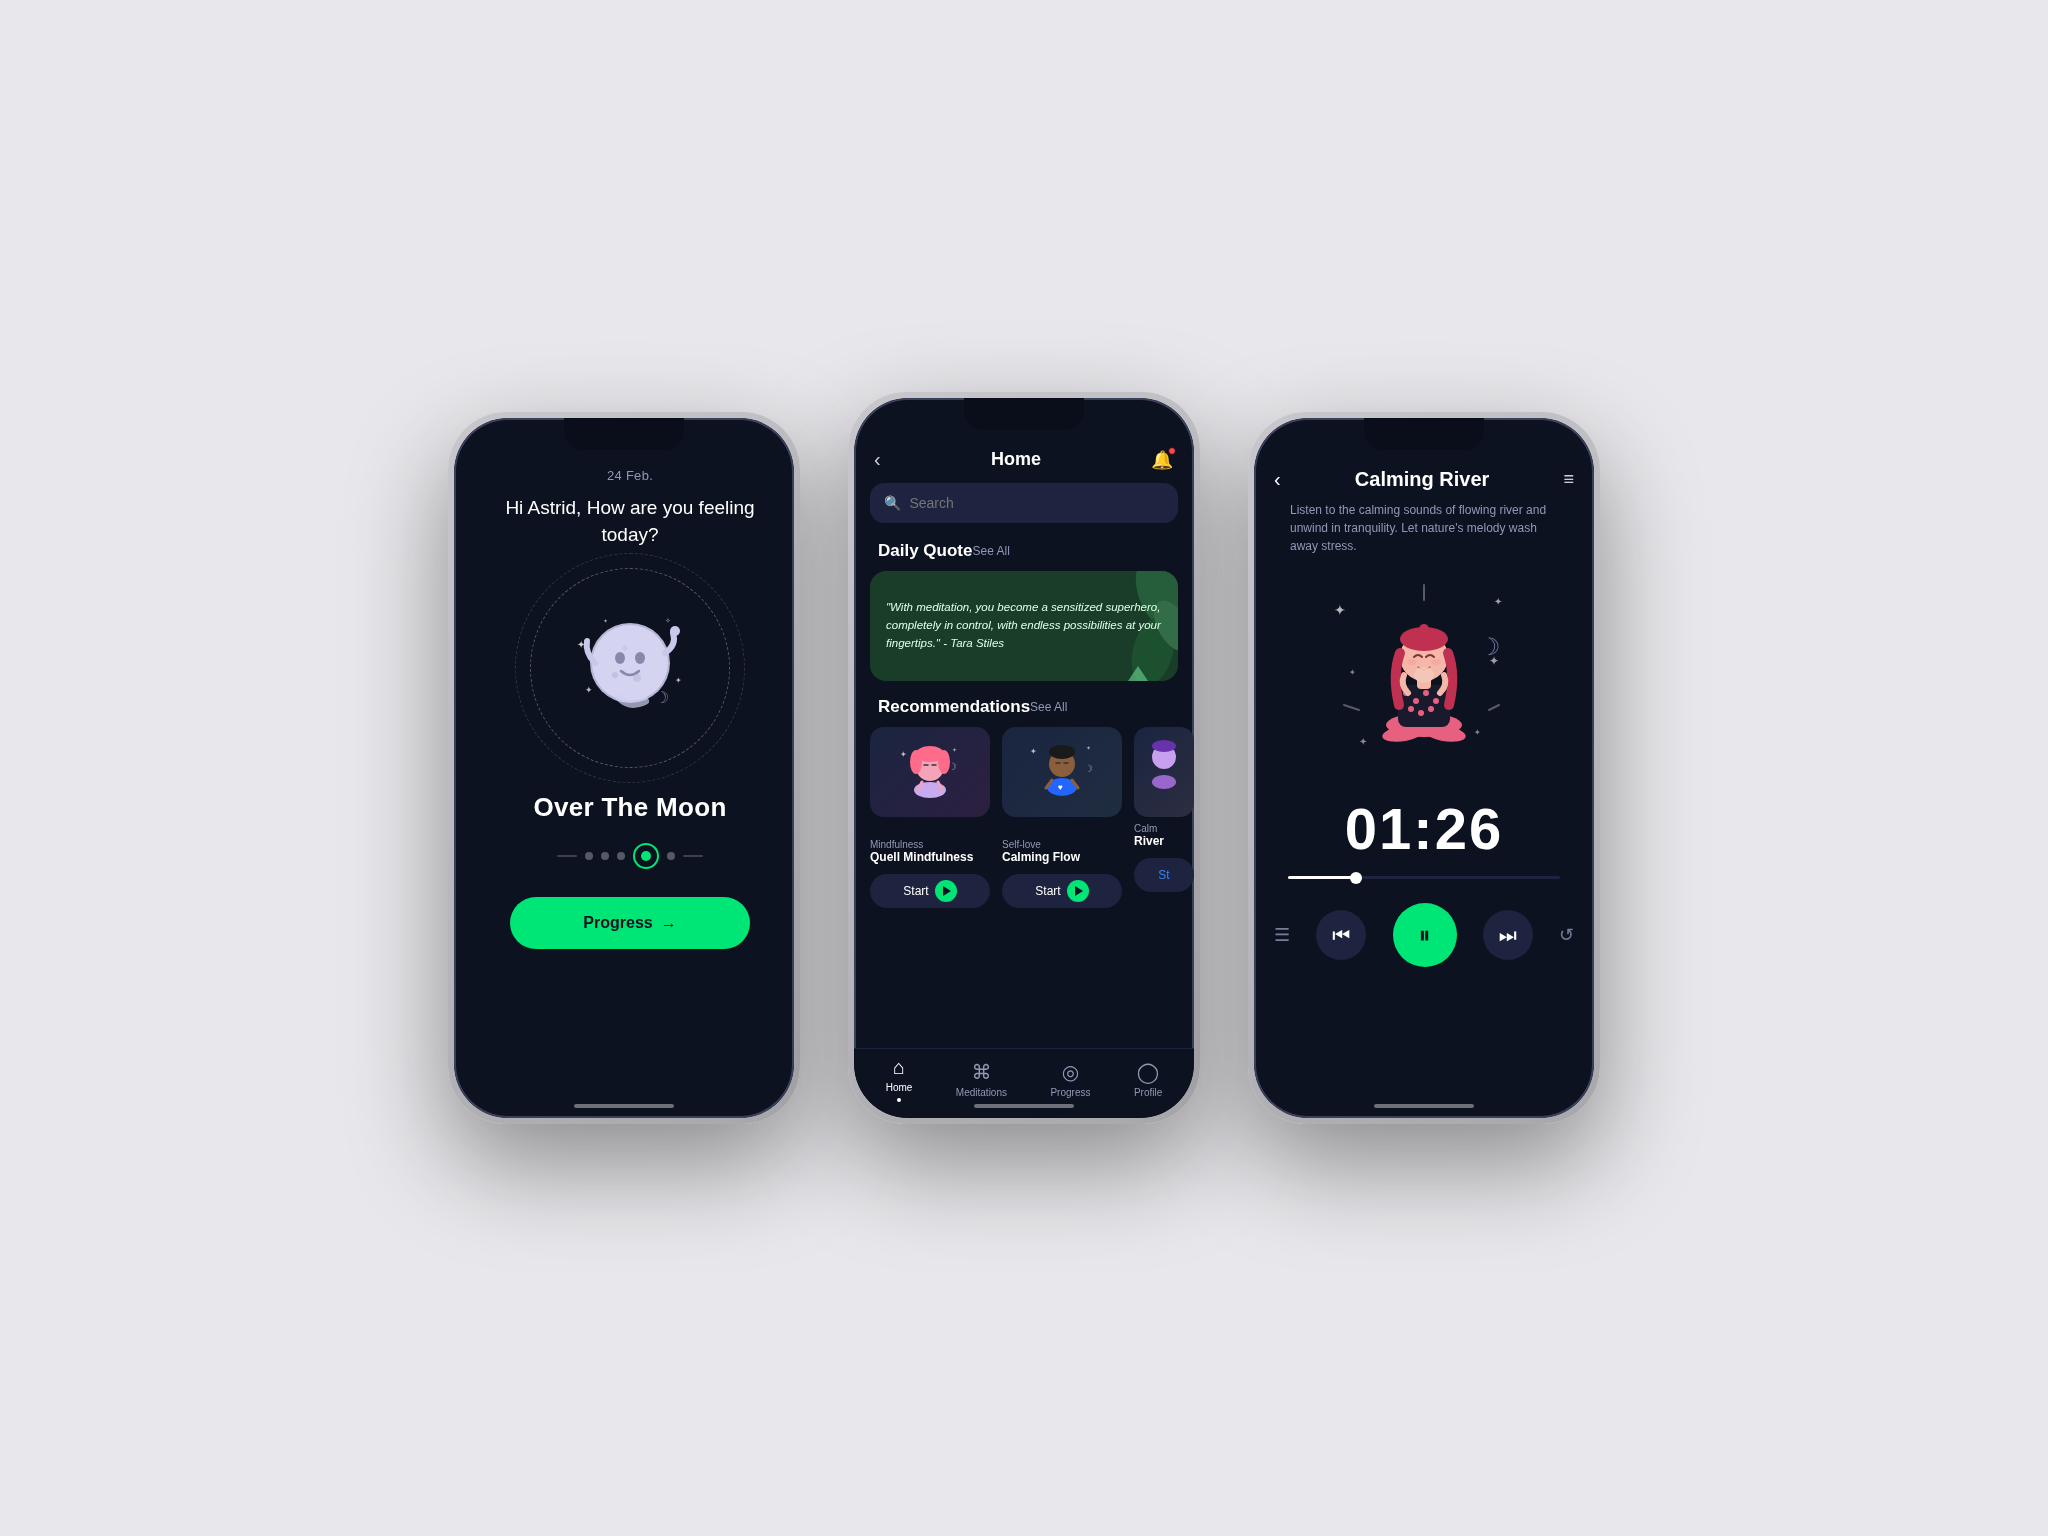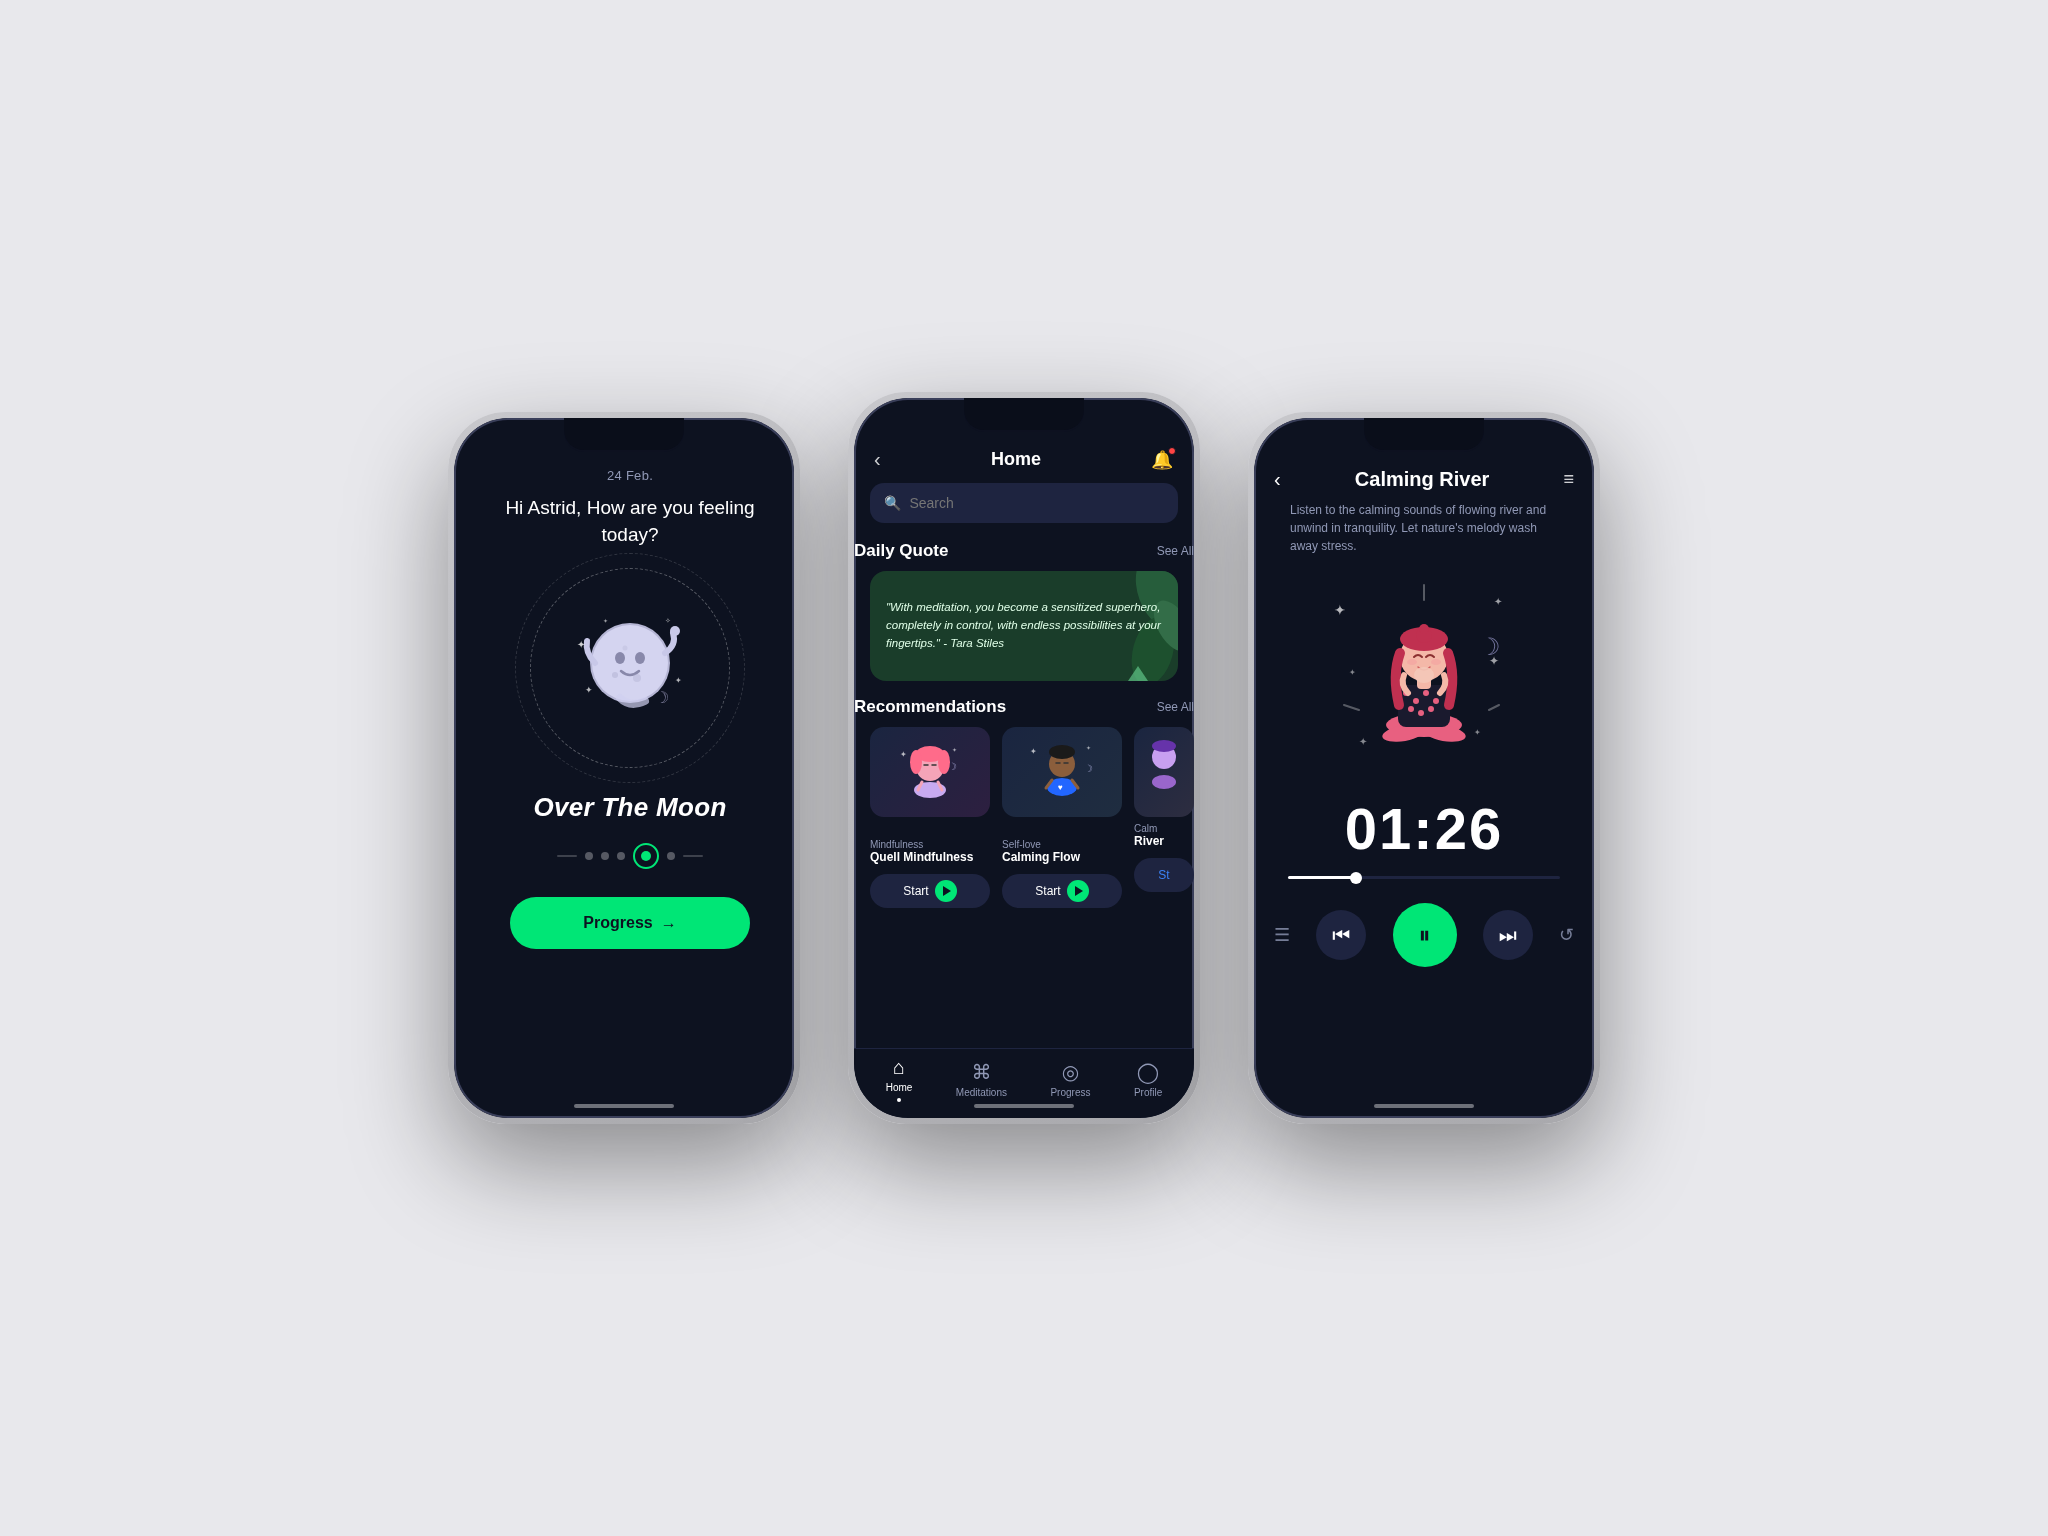--- a/index.html
+++ b/index.html
@@ -108,21 +108,20 @@
     .moon-svg {
       width: 130px;
       height: 130px;
     }
     .p1-title {
       margin-top: 24px;
       color: #ffffff;
       font-size: 26px;
       font-weight: 700;
       letter-spacing: 0.3px;
-      font-style: italic;
     }
     .dots {
       display: flex;
       align-items: center;
       gap: 8px;
       margin-top: 20px;
     }
     .dot {
       width: 8px; height: 8px;
       border-radius: 50%;
@@ -232,22 +231,22 @@
       outline: none;
       flex: 1;
     }
     .search-icon-svg {
       color: #9098b5;
       font-size: 14px;
     }
     .p2-section-header {
       display: flex;
       align-items: center;
-      justify-content: space-between;
-      padding: 4px 0 10px;
+      justify-content: flex-start;
+      padding: 4px 24px 10px;
     }
     .p2-section-title {
       color: #ffffff;
       font-size: 17px;
       font-weight: 700;
     }
     .p2-see-all {
       color: #9098b5;
       font-size: 12px;
     }

